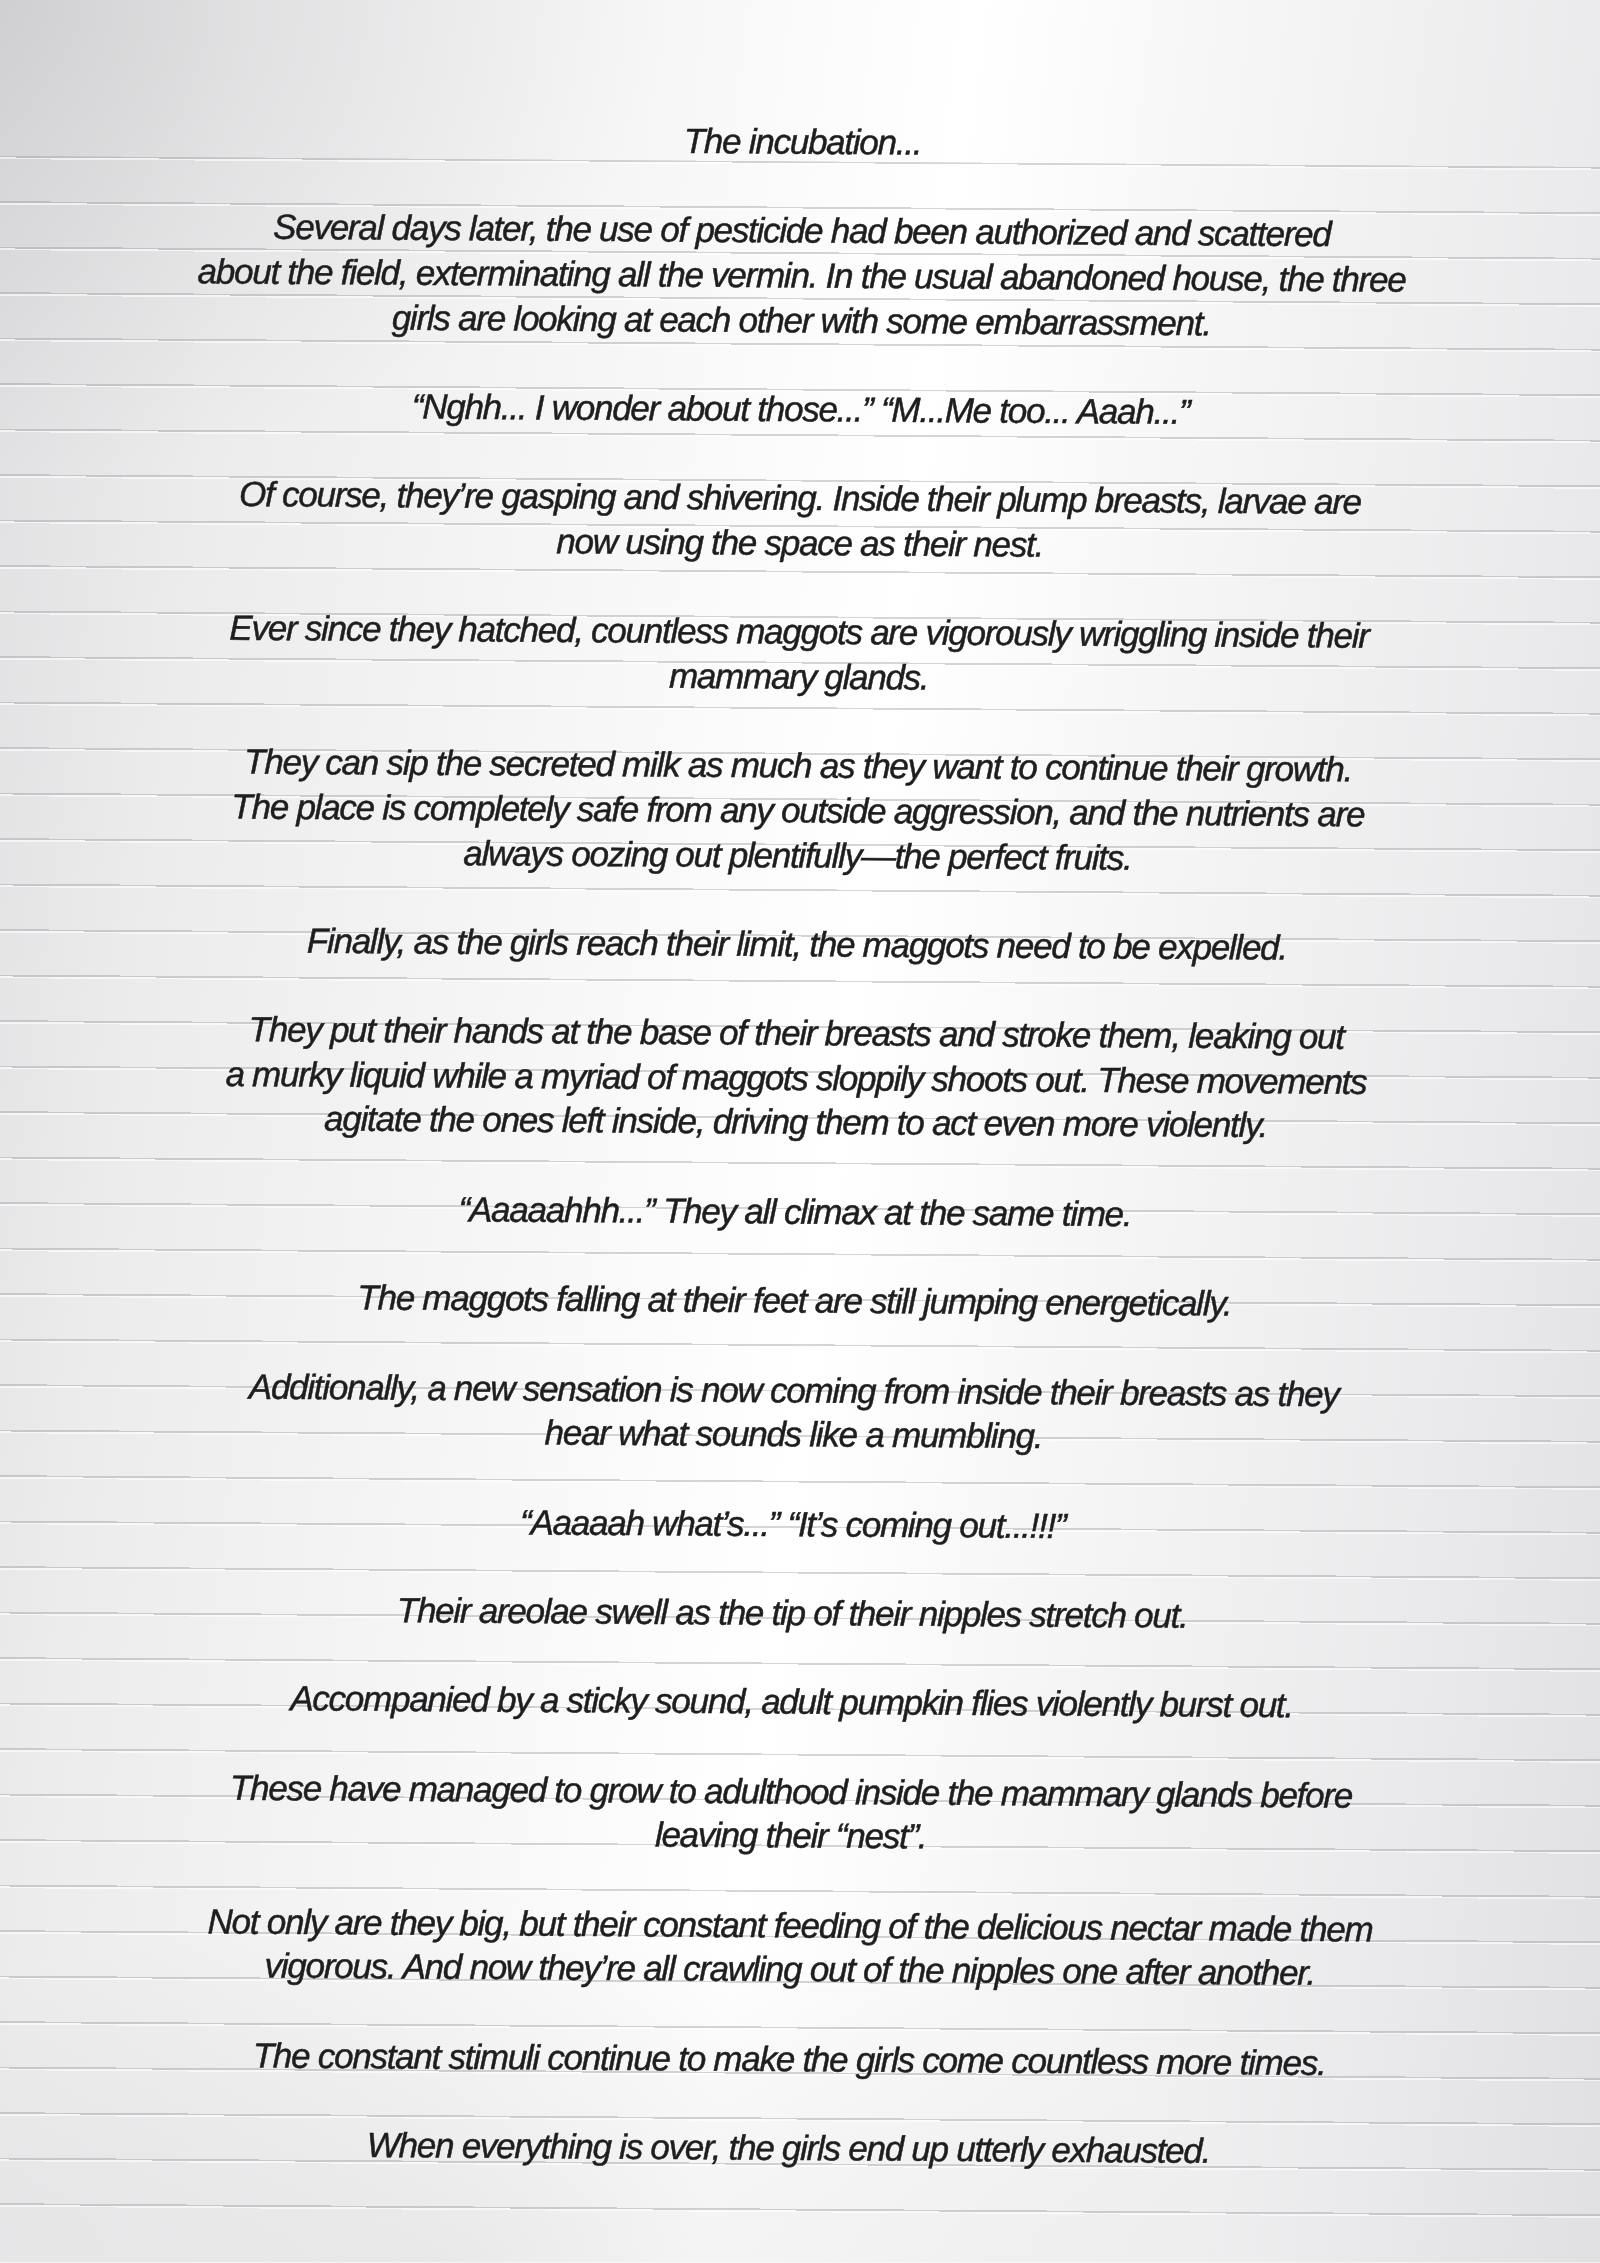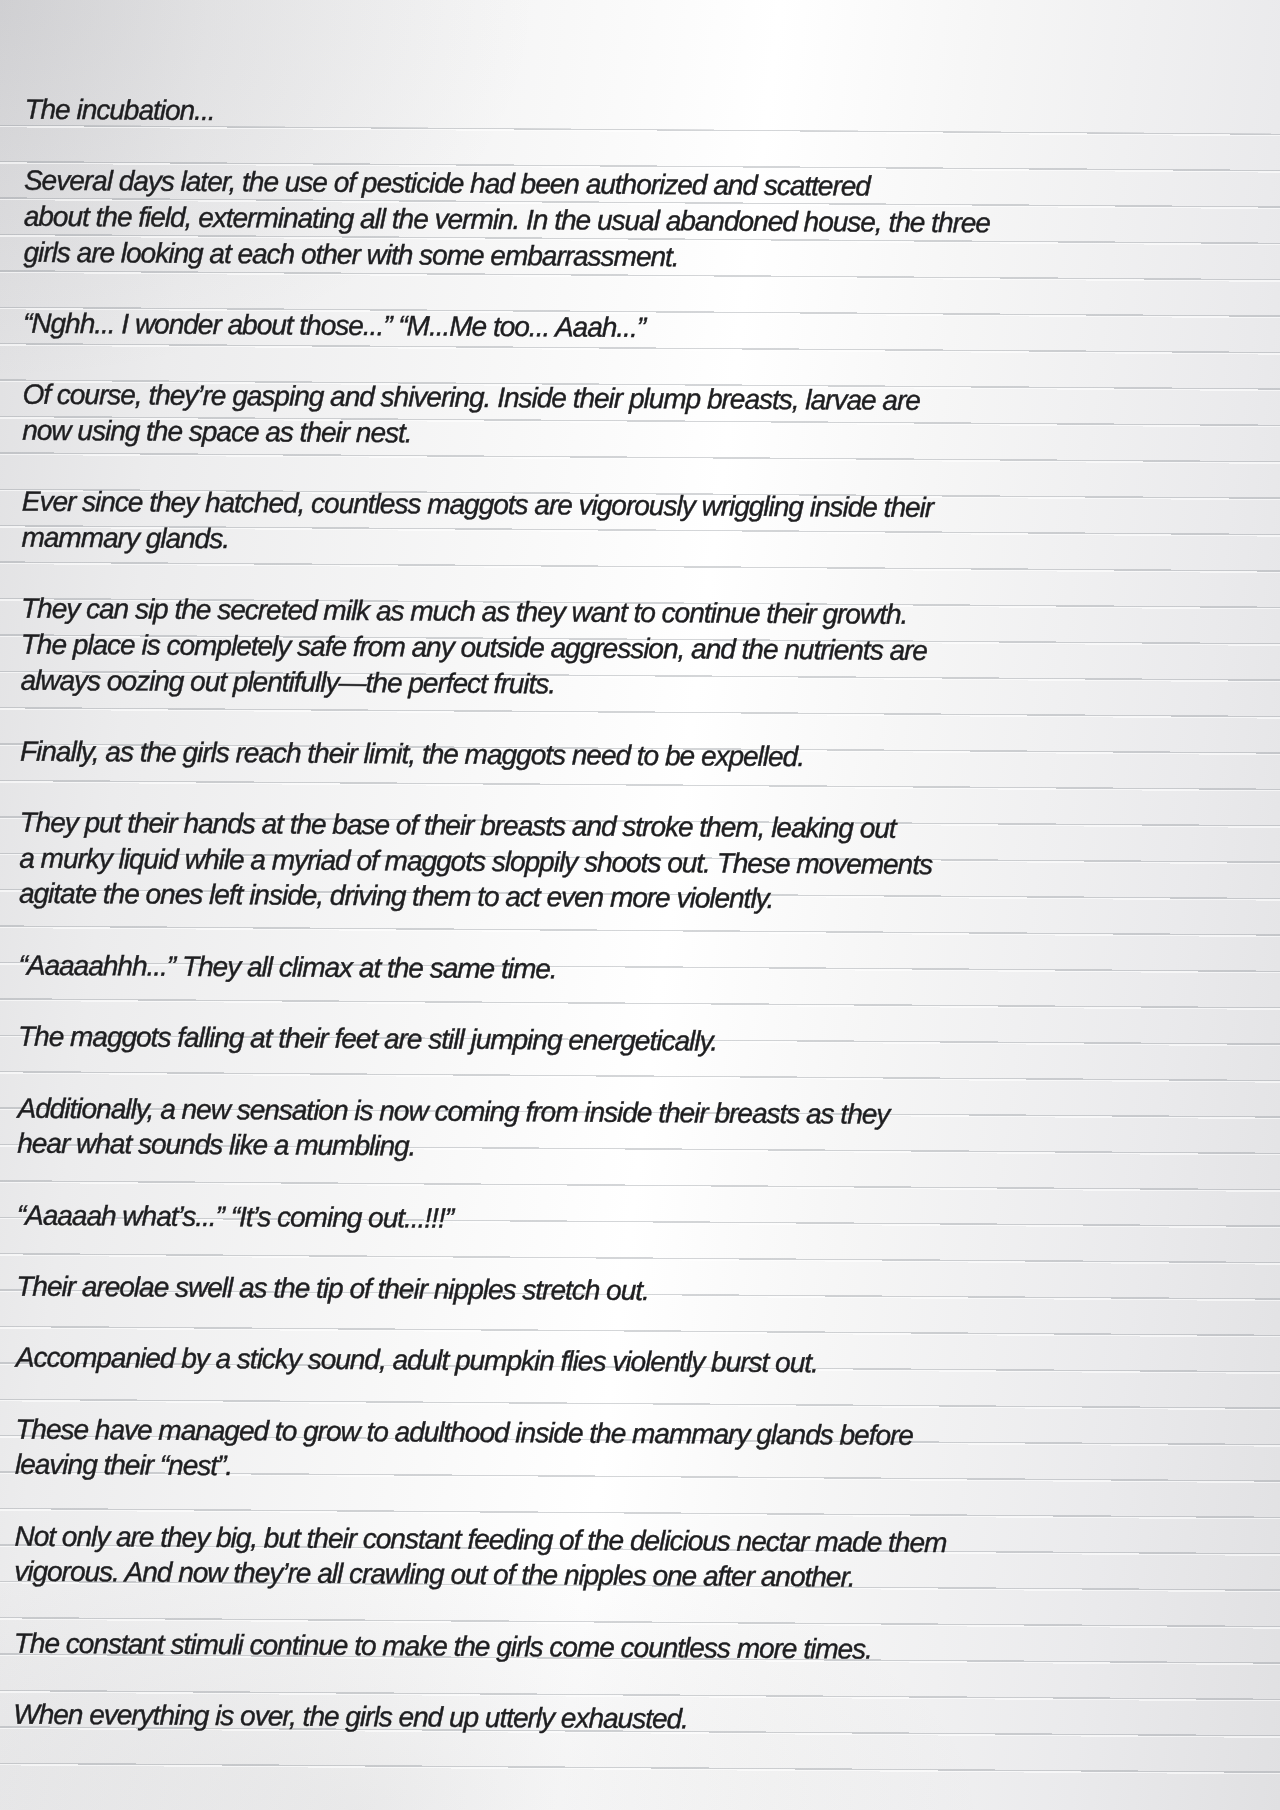--- a/index.html
+++ b/index.html
@@ -13,20 +13,21 @@
     overflow: hidden;
     background:
       radial-gradient(60% 30% at 0% 0%, rgba(95,95,102,0.12), rgba(95,95,102,0) 70%),
       radial-gradient(70% 22% at 28% 100%, rgba(95,95,102,0.10), rgba(95,95,102,0) 70%),
       linear-gradient(97deg, #dfdfe1 0%, #ececed 14%, #f8f8f8 38%, #ffffff 52%, #f6f6f6 66%, #eaeaec 86%, #e0e0e2 100%);
     font-family: "Liberation Sans", sans-serif;
   }
   .sheet {
     position: absolute;
     inset: 0;
+    text-align: center;
   }
   .tilt {
     position: absolute;
     inset: 0;
     transform: rotate(0.4deg);
     transform-origin: 640px 900px;
   }
   
   .ruling {
     position: absolute;

